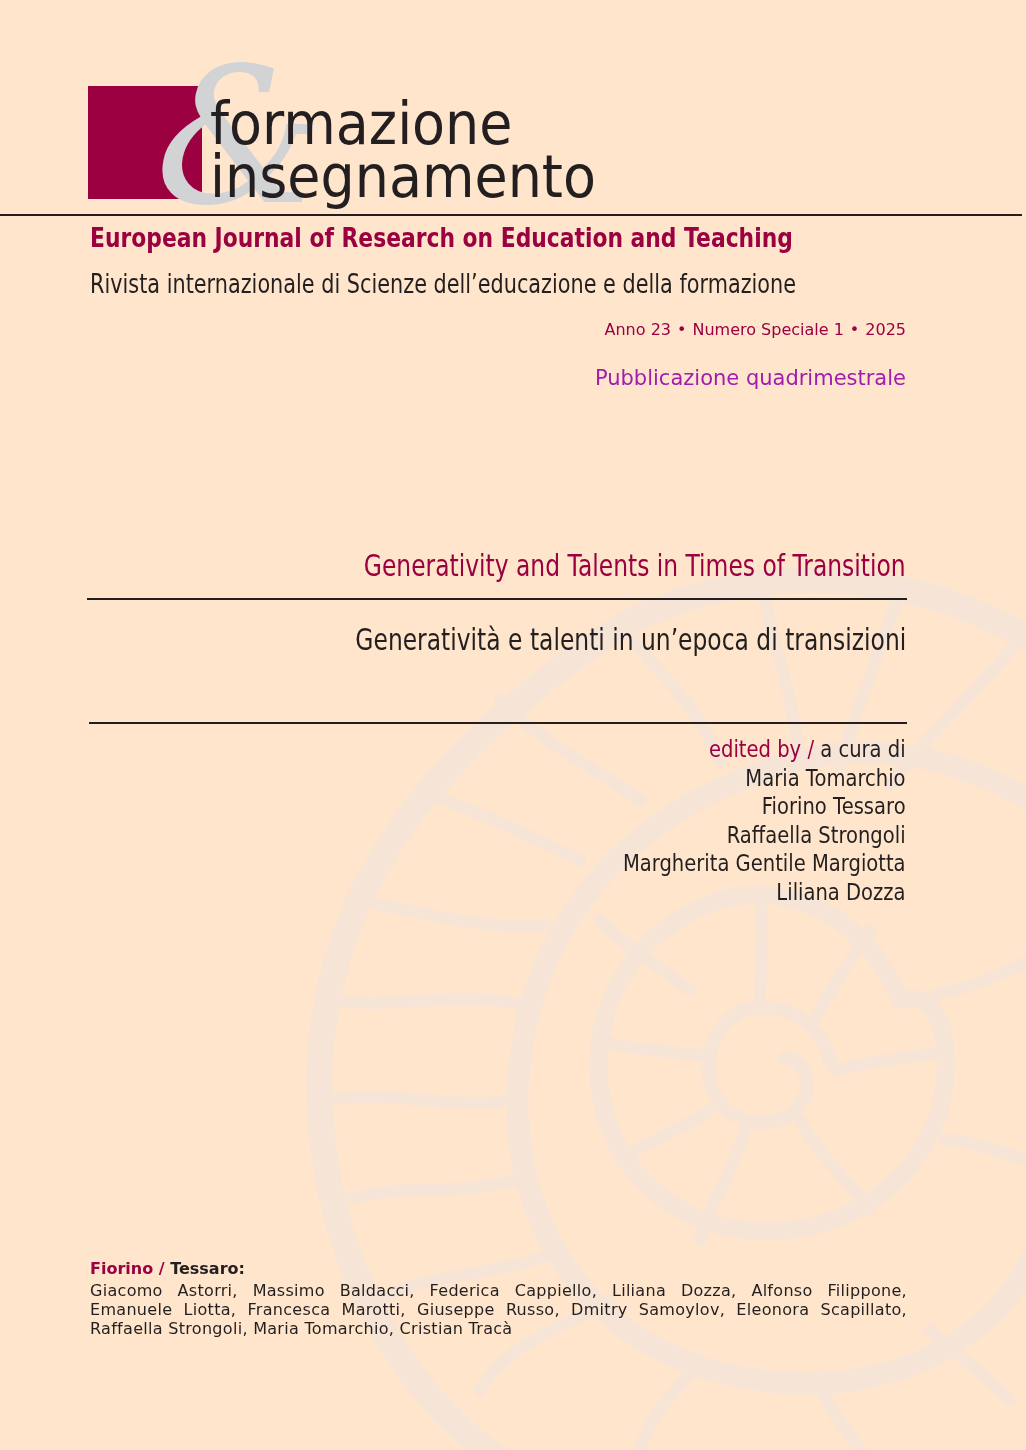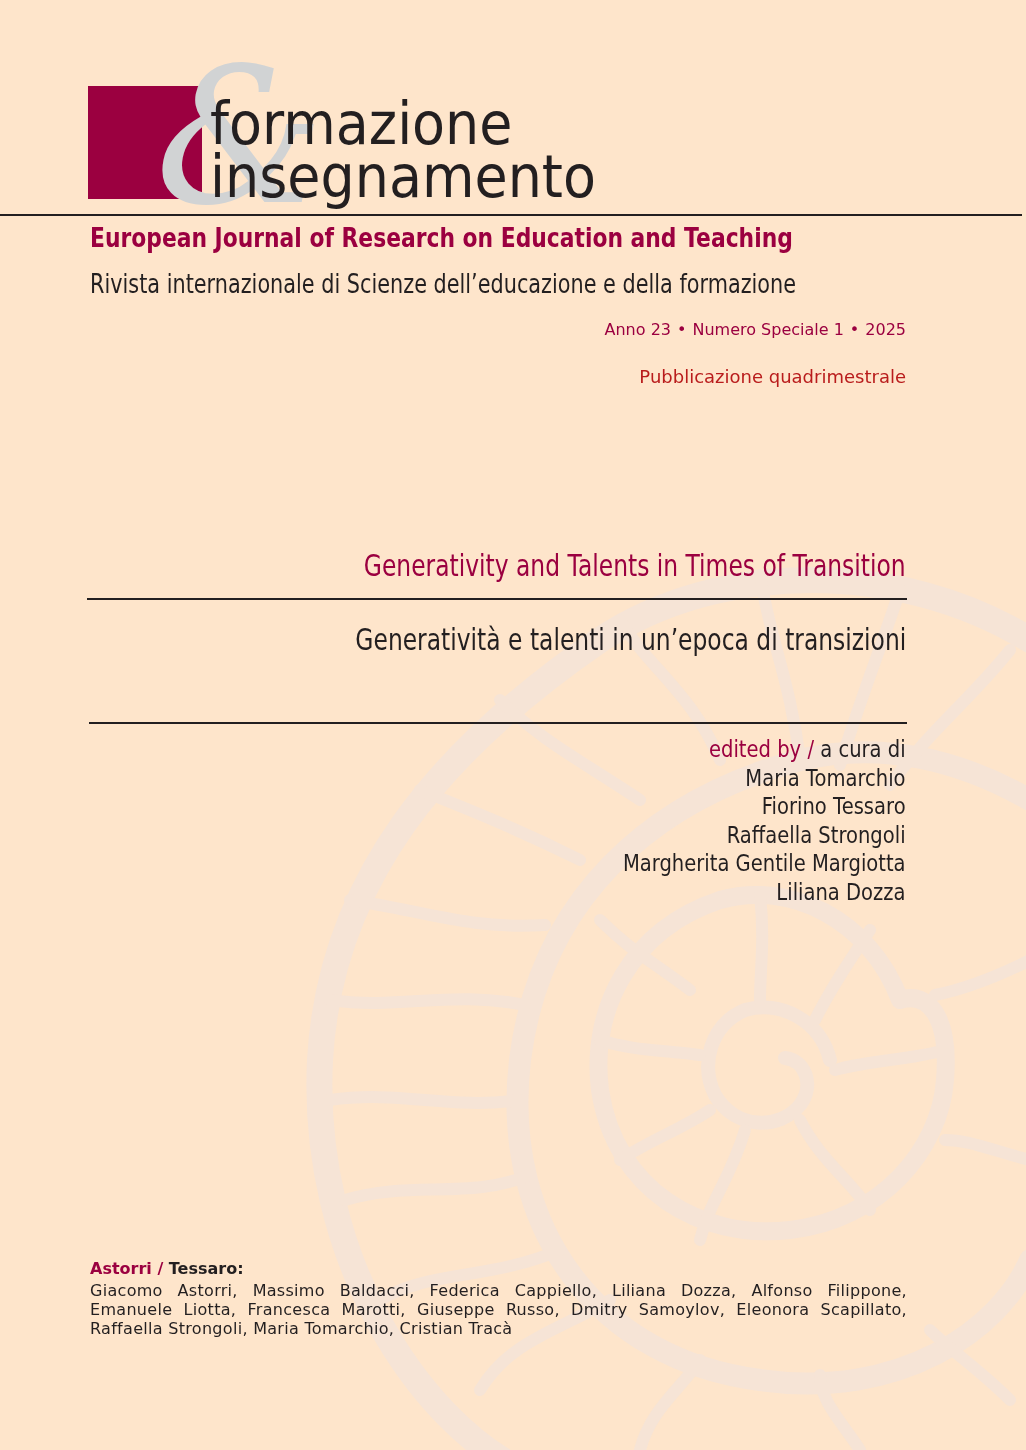--- a/index.html
+++ b/index.html
@@ -29,21 +29,21 @@
   }
   .journal-it {
     position: absolute; left: 90px; top: 269px; font-size: 26px; color: #231f20;
     white-space: nowrap; transform: scaleX(0.8); transform-origin: left top;
   }
   .issue {
     position: absolute; right: 120px; top: 320px; font-size: 16px; color: #9b0040; white-space: nowrap;
   }
   .issue .dot { margin: 0 6px; }
   .periodicity {
-    position: absolute; right: 120px; top: 366px; font-size: 18px; color: #b91c1c; white-space: nowrap;
+    position: absolute; right: 120px; top: 366px; font-size: 21px; color: #a21caf; white-space: nowrap;
   }
   .title-en {
     position: absolute; right: 120px; top: 548px; font-size: 30px; color: #9b0040;
     white-space: nowrap; transform: scaleX(0.78); transform-origin: right top;
   }
   .title-it {
     position: absolute; right: 120px; top: 622px; font-size: 30px; color: #231f20;
     white-space: nowrap; transform: scaleX(0.78); transform-origin: right top;
   }
   .editors {
@@ -133,17 +133,17 @@
     <span>a cura di</span>
   </div>
   <div>Maria Tomarchio</div>
   <div>Fiorino Tessaro</div>
   <div>Raffaella Strongoli</div>
   <div>Margherita Gentile Margiotta</div>
   <div>Liliana Dozza</div>
 </div>
 
 <div class="authors-head">
-  <span class="a-en">Astorri</span>
+  <span class="a-en">Fiorino</span>
   <span class="a-sep">/</span>
   <span>Tessaro:</span>
 </div>
 <div class="authors-body">Giacomo Astorri, Massimo Baldacci, Federica Cappiello, Liliana Dozza, Alfonso Filippone, Emanuele Liotta, Francesca Marotti, Giuseppe Russo, Dmitry Samoylov, Eleonora Scapillato, Raffaella Strongoli, Maria Tomarchio, Cristian Tracà</div>
 
 </body></html>

